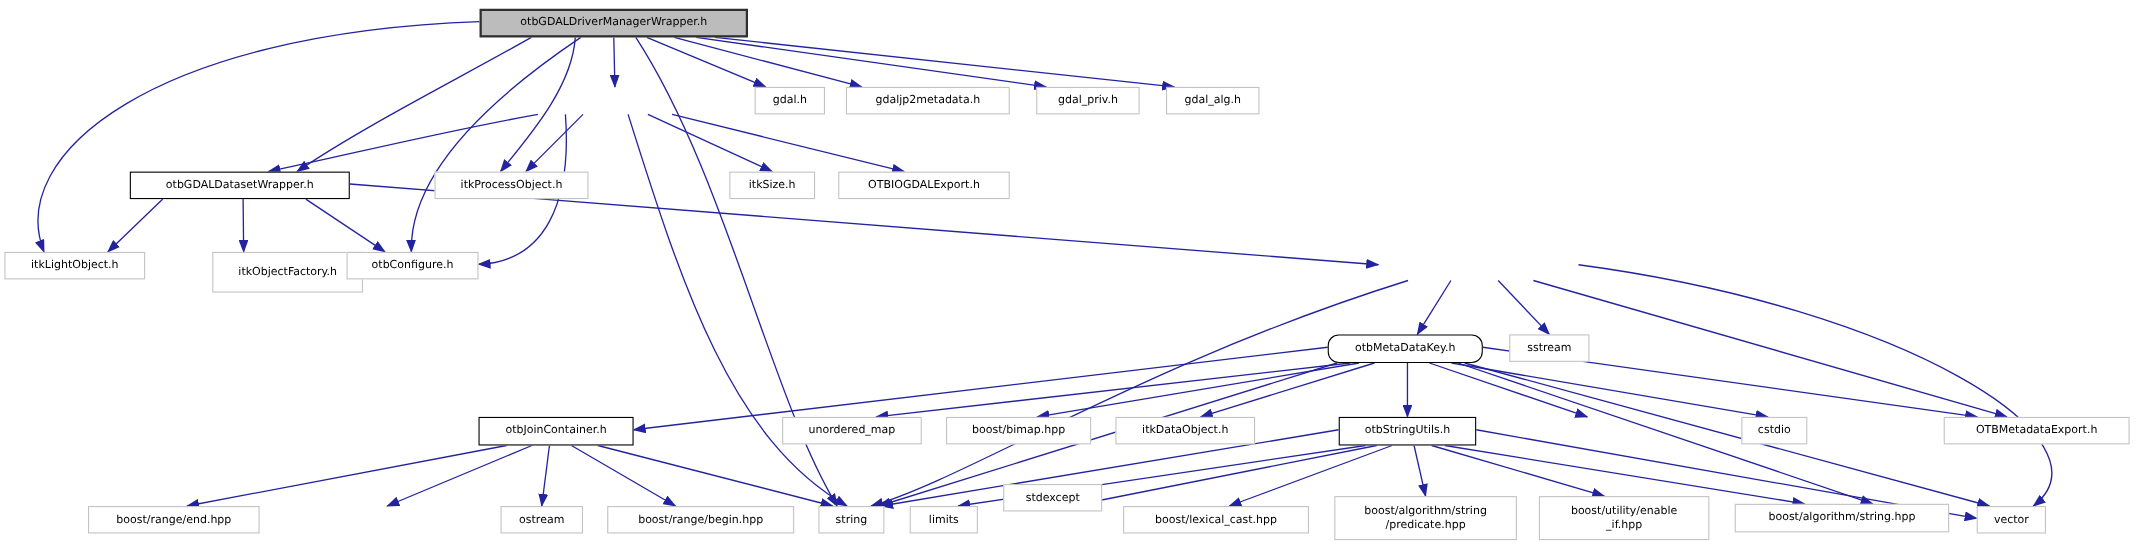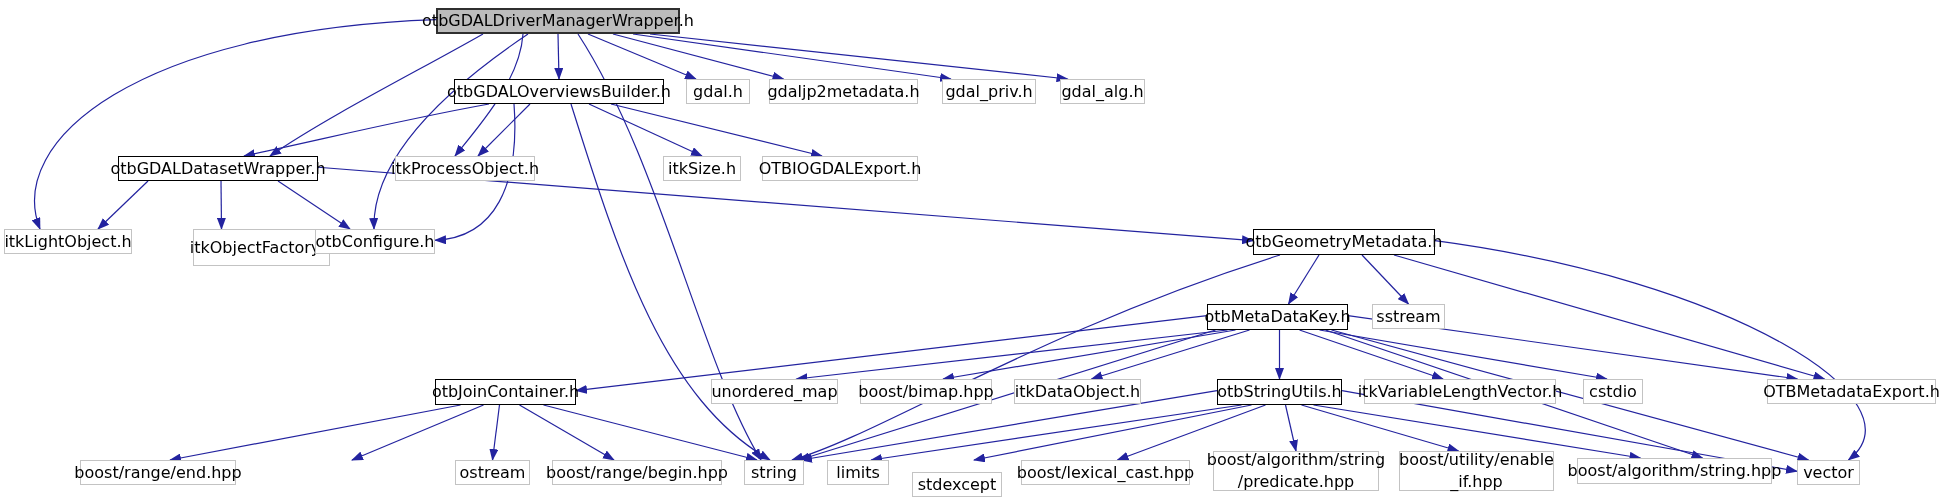--- a/index.html
+++ b/index.html
@@ -8,21 +8,21 @@
     --leaf-border:#c3c3c3; --internal-border:#000000;
     --root-fill:#bcbcbc; --node-fill:#ffffff;
   }
   html,body{margin:0;padding:0;background:var(--bg);}
   .canvas{position:relative;width:1952px;height:500px;background:var(--bg);overflow:hidden;
           font-family:"DejaVu Sans","Liberation Sans",sans-serif;}
   #edges{position:absolute;left:0;top:0;width:1952px;height:500px;}
   #edges path.edge{fill:none;stroke:var(--edge);stroke-width:1.2px;}
   .node{position:absolute;display:flex;align-items:center;justify-content:center;
         box-sizing:border-box;background:var(--node-fill);color:var(--text);
-        font-size:16px;line-height:1.35;text-align:center;white-space:pre-line;
+        font-size:10px;line-height:1.35;text-align:center;white-space:pre-line;
         padding:1px 3px;cursor:default;}
   .node.leaf{border:1px solid var(--leaf-border);}
   .node.internal{border:1px solid var(--internal-border);cursor:pointer;}
   .node.root{border:2px solid #2f2f2f;background:var(--root-fill);font-weight:normal;}
 </style>
 </head>
 <body>
 
 <div class="canvas" id="graph">
   <svg id="edges" xmlns="http://www.w3.org/2000/svg">
@@ -75,49 +75,46 @@
       <path d="M1217,390.7 L801,460" class="edge" marker-end="url(#arr)"></path>
       <path d="M1241.5,405 L871,460" class="edge" marker-end="url(#arr)"></path>
       <path d="M1251.5,405 L974,460" class="edge" marker-end="url(#arr)"></path>
       <path d="M1265.5,405 L1117.5,460" class="edge" marker-end="url(#arr)"></path>
       <path d="M1285.5,405 L1296,451" class="edge" marker-end="url(#arr)"></path>
       <path d="M1301.5,405 L1458.5,451" class="edge" marker-end="url(#arr)"></path>
       <path d="M1313.5,405 L1640.5,458" class="edge" marker-end="url(#arr)"></path>
       <path d="M1342,390.7 L1797,471.25" class="edge" marker-end="url(#arr)"></path>
     </svg>
 <div class="node root" style="left: 436px; top: 8px; width: 244px; height: 26px;">otbGDALDriverManagerWrapper.h</div>
-    <div class="node internal" style="left: 454px; top: 79px; width: 210px; height: 25px;">otbGDALOverviewsBuilder.h</div>
     <div class="node leaf" style="left: 686px; top: 79px; width: 64px; height: 25px;">gdal.h</div>
     <div class="node leaf" style="left: 769px; top: 79px; width: 149px; height: 25px;">gdaljp2metadata.h</div>
     <div class="node leaf" style="left: 942px; top: 79px; width: 94px; height: 25px;">gdal_priv.h</div>
     <div class="node leaf" style="left: 1060px; top: 79px; width: 85px; height: 25px;">gdal_alg.h</div>
     <div class="node internal" style="left: 118px; top: 156px; width: 200px; height: 25px;">otbGDALDatasetWrapper.h</div>
     <div class="node leaf" style="left: 395px; top: 156px; width: 140px; height: 25px;">itkProcessObject.h</div>
     <div class="node leaf" style="left: 663px; top: 156px; width: 78px; height: 25px;">itkSize.h</div>
     <div class="node leaf" style="left: 762px; top: 156px; width: 156px; height: 25px;">OTBIOGDALExport.h</div>
     <div class="node leaf" style="left: 4px; top: 229px; width: 128px; height: 25px;">itkLightObject.h</div>
     <div class="node leaf" style="left: 153px; top: 229px; width: 137px; height: 37px; margin-left: 40px;">itkObjectFactory.h</div>
     <div class="node leaf" style="left: 315px; top: 229px; width: 120px; height: 25px;">otbConfigure.h</div>
-    <div class="node internal" style="left: 1253px; top: 229px; width: 182px; height: 26px;">otbGeometryMetadata.h</div>
-    <div class="node internal" style="left: 1207px; top: 304px; width: 141px; height: 26px;">otbMetaDataKey.h</div>
+    <div class="node internal" style="left: 1207px; top: 304px; width: 141px; height: 26px; border-radius: 10px;">otbMetaDataKey.h</div>
     <div class="node leaf" style="left: 1372px; top: 304px; width: 73px; height: 25px;">sstream</div>
     <div class="node internal" style="left: 435px; top: 379px; width: 141px; height: 26px;">otbJoinContainer.h</div>
     <div class="node leaf" style="left: 711px; top: 379px; width: 127px; height: 25px;">unordered_map</div>
     <div class="node leaf" style="left: 860px; top: 379px; width: 132px; height: 25px;">boost/bimap.hpp</div>
     <div class="node leaf" style="left: 1014px; top: 379px; width: 127px; height: 25px;">itkDataObject.h</div>
     <div class="node internal" style="left: 1217px; top: 379px; width: 125px; height: 26px;">otbStringUtils.h</div>
-    <div class="node leaf" style="left: 1364px; top: 379px; width: 192px; height: 25px;">itkVariableLengthVector.h</div>
     <div class="node leaf" style="left: 1583px; top: 379px; width: 60px; height: 25px;">cstdio</div>
     <div class="node leaf" style="left: 1767px; top: 379px; width: 169px; height: 25px;">OTBMetadataExport.h</div>
     <div class="node leaf" style="left: 80px; top: 460px; width: 156px; height: 25px;">boost/range/end.hpp</div>
     <div class="node leaf" style="left: 455px; top: 460px; width: 75px; height: 25px;">ostream</div>
     <div class="node leaf" style="left: 552px; top: 460px; width: 170px; height: 25px;">boost/range/begin.hpp</div>
     <div class="node leaf" style="left: 744px; top: 460px; width: 60px; height: 25px;">string</div>
     <div class="node leaf" style="left: 827px; top: 460px; width: 62px; height: 25px; text-align: right;">limits</div>
-    <div class="node leaf" style="left: 912px; top: 440px; width: 90px; height: 25px; margin-top: 32px;">stdexcept</div>
+    <div class="node leaf" style="left: 912px; top: 440px; width: 90px; height: 25px;">stdexcept</div>
     <div class="node leaf" style="left: 1213px; top: 451px; width: 166px; height: 40px;">boost/algorithm/string
 /predicate.hpp</div>
     <div class="node leaf" style="left: 1021px; top: 460px; width: 169px; height: 25px;">boost/lexical_cast.hpp</div>
     <div class="node leaf" style="left: 1399px; top: 451px; width: 155px; height: 40px;">boost/utility/enable
 _if.hpp</div>
     <div class="node leaf" style="left: 1577px; top: 458px; width: 195px; height: 26px;">boost/algorithm/string.hpp</div>
     <div class="node leaf" style="left: 1797px; top: 460px; width: 63px; height: 25px;">vector</div>
   </div>
 
 </body></html>

